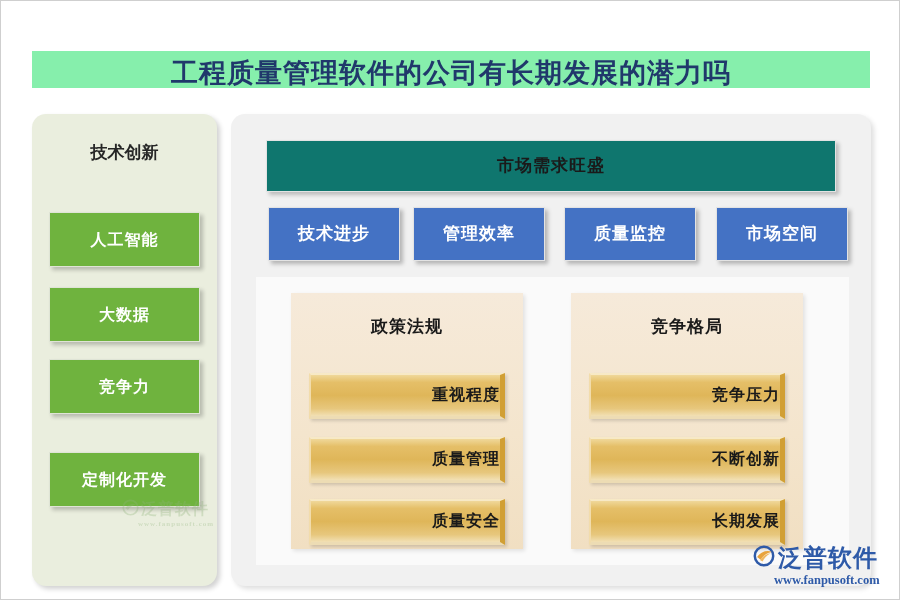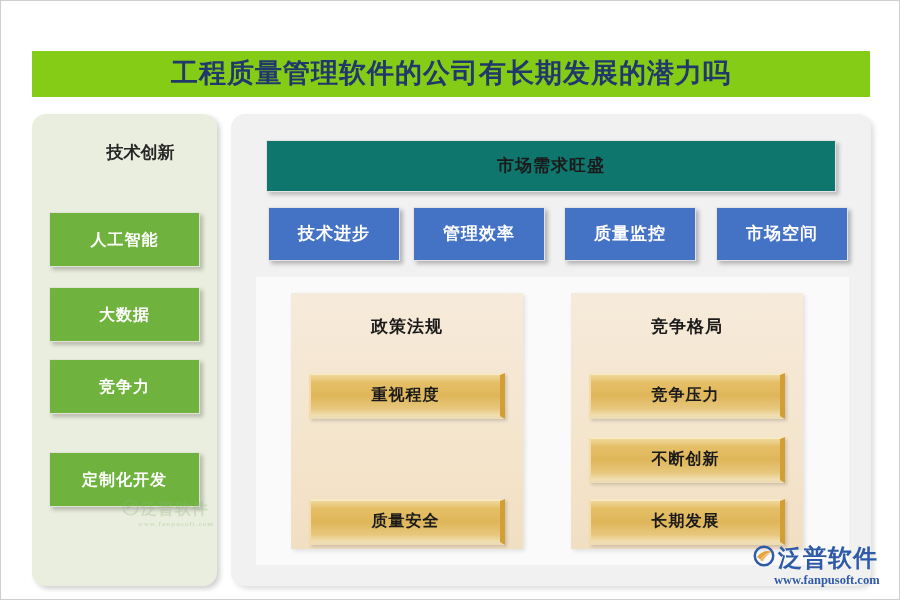--- a/index.html
+++ b/index.html
@@ -22,22 +22,22 @@
     box-sizing: border-box;
     overflow: hidden;
   }
 
   
   #title-band {
     position: absolute;
     left: 31px;
     top: 50px;
     width: 838px;
-    height: 46px;
-    background: #84cc16;
+    height: 37px;
+    background: #86efac;
   }
   #title-text {
     position: absolute;
     left: 0;
     top: 0;
     width: 838px;
     height: 46px;
     line-height: 44px;
     text-align: center;
     font-family: "Liberation Serif", "DejaVu Serif", serif;
@@ -61,21 +61,20 @@
   #sidebar-title {
     position: absolute;
     left: 0;
     top: 27px;
     width: 185px;
     text-align: center;
     font-weight: bold;
     font-size: 17px;
     color: #262626;
     font-family: "Liberation Serif", "DejaVu Serif", serif;
-    padding-left: 16px;
   }
   .green-box {
     position: absolute;
     left: 17px;
     width: 151px;
     height: 55px;
     background: #6fb33e;
     border: 1px solid #dfe4d6;
     box-sizing: border-box;
     box-shadow: 3px 3px 4px rgba(0,0,0,0.22);
@@ -192,21 +191,21 @@
         #e5bf68 18%,
         #dfb659 50%,
         #e7c77d 82%,
         #f2e0b4 100%);
     border-top: 2px solid #f7e9c6;
     border-left: 2px solid #f2dcab;
     border-right: 5px solid #d19f34;
     border-bottom: 3px solid #eddcb4;
     box-sizing: border-box;
     line-height: 40px;
-    text-align: center;
+    text-align: right;
     font-weight: bold;
     font-size: 16px;
     color: #1a1a1a;
     font-family: "Liberation Serif", "DejaVu Serif", serif;
     letter-spacing: 1px;
     box-shadow: 2px 2px 3px rgba(0,0,0,0.15);
   }
   .gbx0 { top: 80px; }
   .gbx1 { top: 144px; }
   .gbx2 { top: 206px; }
@@ -310,20 +309,21 @@
     <div class="blue-box" id="bb0">技术进步</div>
     <div class="blue-box" id="bb1">管理效率</div>
     <div class="blue-box" id="bb2">质量监控</div>
     <div class="blue-box" id="bb3">市场空间</div>
 
     <div id="gold-region">
 
       <div class="gold-panel" id="gp0">
         <div class="gold-panel-title">政策法规</div>
         <div class="gold-box gbx0">重视程度</div>
+        <div class="gold-box gbx1">质量管理</div>
         <div class="gold-box gbx2">质量安全</div>
       </div>
 
       <div class="gold-panel" id="gp1">
         <div class="gold-panel-title">竞争格局</div>
         <div class="gold-box gbx0">竞争压力</div>
         <div class="gold-box gbx1">不断创新</div>
         <div class="gold-box gbx2">长期发展</div>
       </div>
 

